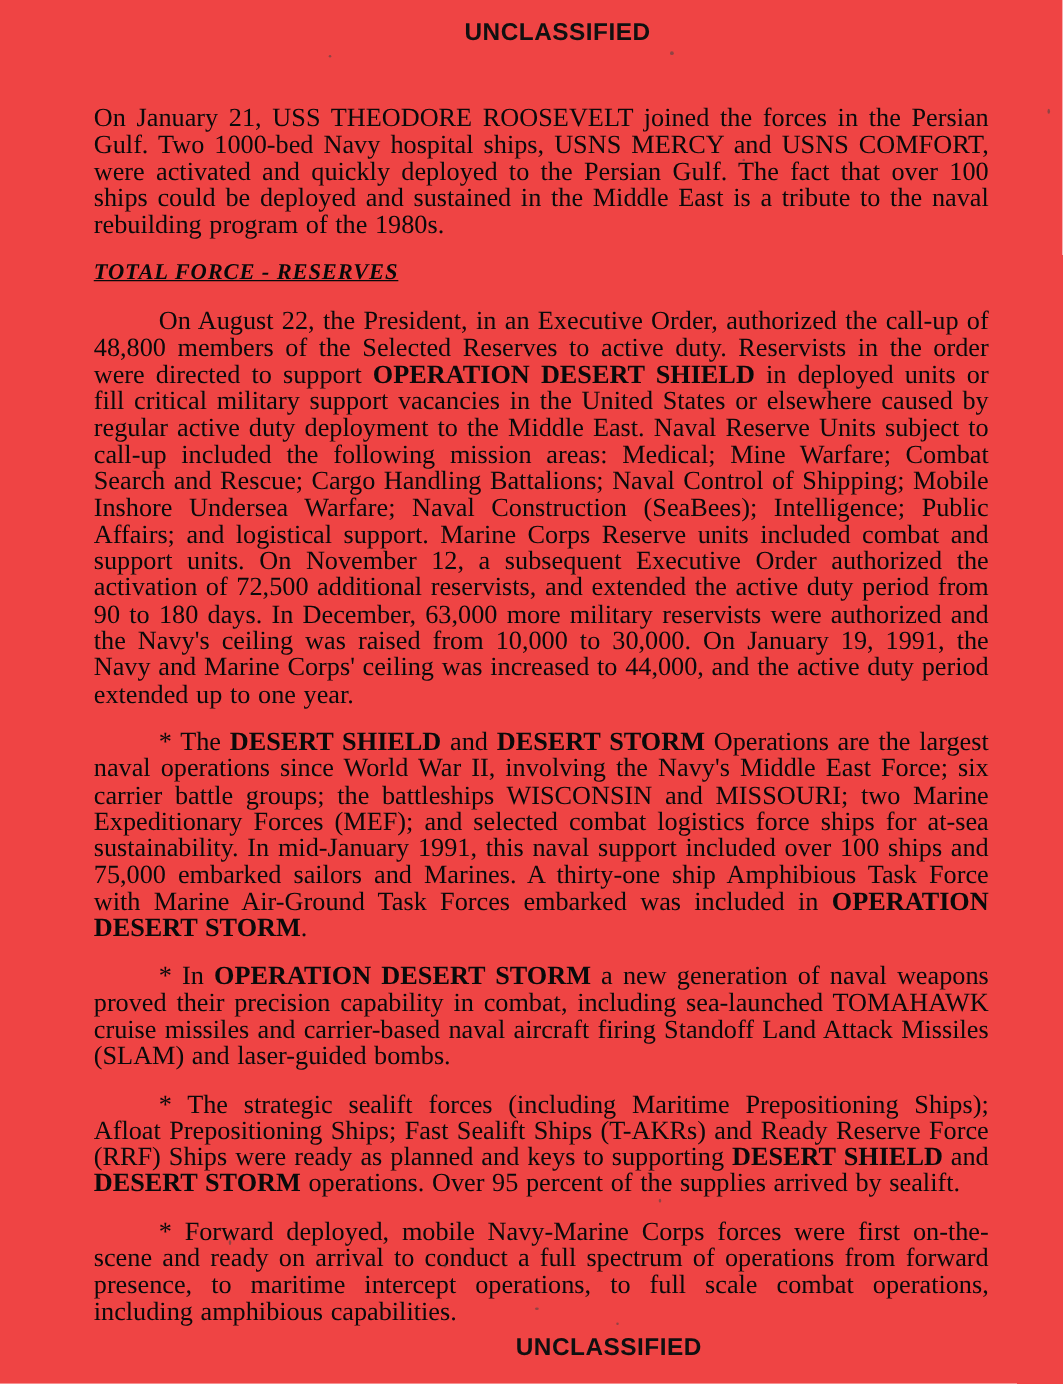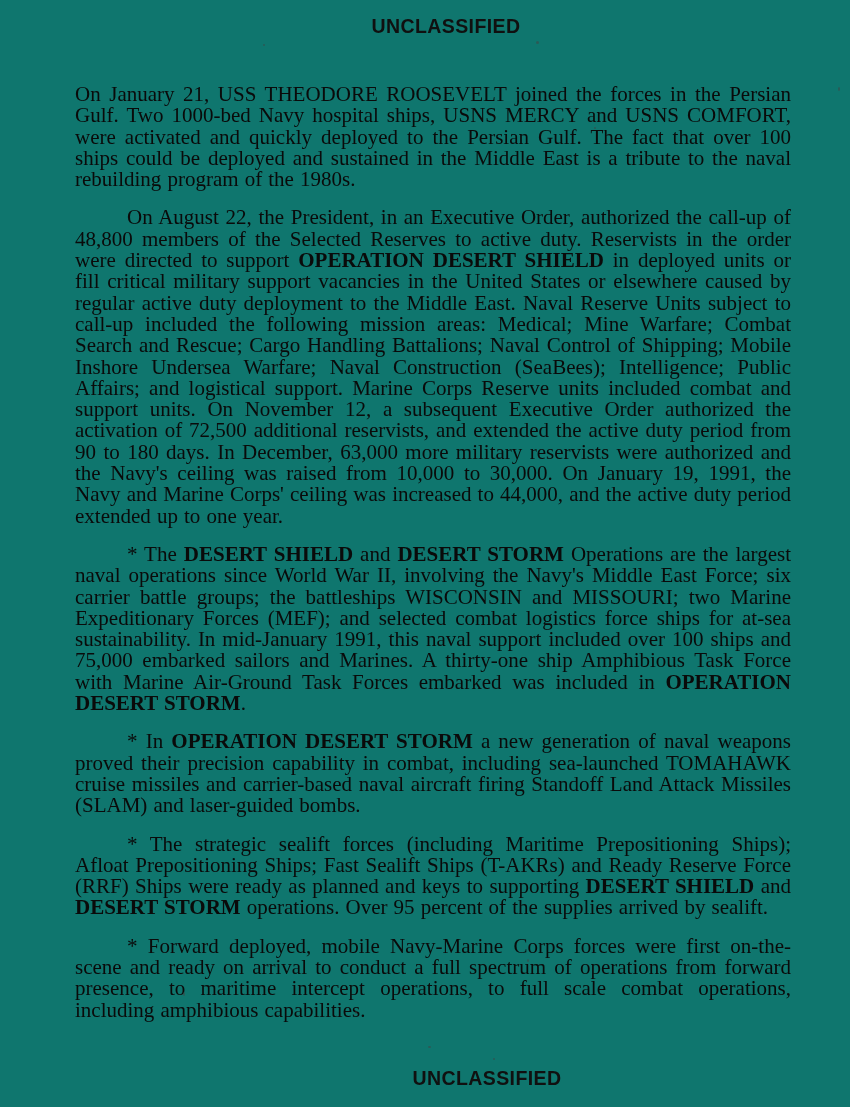--- a/index.html
+++ b/index.html
@@ -4,21 +4,21 @@
 <style>
   html, body {
     margin: 0;
     padding: 0;
     background: #ffffff;
   }
   .page {
     position: relative;
     width: 850px;
     height: 1107px;
-    background: #0f766e;
+    background: #ef4444;
     overflow: hidden;
     font-family: "Liberation Serif", "DejaVu Serif", serif;
     color: #0a0a0a;
   }
   .classification {
     position: absolute;
     left: 0;
     width: 100%;
     text-align: center;
     font-family: "Liberation Sans", "DejaVu Sans", sans-serif;
@@ -76,20 +76,21 @@
 <body>
 
 <div class="page">
 
   <div class="classification top">UNCLASSIFIED</div>
 
   <div class="doc">
 
     <p class="para"><span>On January 21, USS THEODORE ROOSEVELT joined the forces in the Persian Gulf.  Two 1000-bed Navy hospital ships, USNS MERCY and USNS COMFORT, were activated and quickly deployed to the Persian Gulf.  The fact that over 100 ships could be deployed and sustained in the Middle East is a tribute to the naval rebuilding program of the 1980s.</span></p>
 
+    <h2 class="heading">TOTAL FORCE - RESERVES</h2>
 
     <p class="para indent"><span>On August 22, the President, in an Executive Order, authorized the call-up of 48,800 members of the Selected Reserves to active duty.  Reservists in the order were directed to support </span><span class="b">OPERATION DESERT SHIELD</span><span> in deployed units or fill critical military support vacancies in the United States or elsewhere caused by regular active duty deployment to the Middle East.  Naval Reserve Units subject to call-up included the following mission areas:  Medical; Mine Warfare; Combat Search and Rescue; Cargo Handling Battalions; Naval Control of Shipping; Mobile Inshore Undersea Warfare; Naval Construction (SeaBees); Intelligence; Public Affairs; and logistical support.  Marine Corps Reserve units included combat and support units.  On November 12, a subsequent Executive Order authorized the activation of 72,500 additional reservists, and extended the active duty period from 90 to 180 days.  In December, 63,000 more military reservists were authorized and the Navy's ceiling was raised from 10,000 to 30,000.  On January 19, 1991, the Navy and Marine Corps' ceiling was increased to 44,000, and the active duty period extended up to one year.</span></p>
 
 
     <p class="para indent"><span>*  The </span><span class="b">DESERT SHIELD</span><span> and </span><span class="b">DESERT STORM</span><span> Operations are the largest naval operations since World War II, involving the Navy's Middle East Force; six carrier battle groups; the battleships WISCONSIN and MISSOURI; two Marine Expeditionary Forces (MEF); and selected combat logistics force ships for at-sea sustainability.  In mid-January 1991, this naval support included over 100 ships and 75,000 embarked sailors and Marines.  A thirty-one ship Amphibious Task Force with Marine Air-Ground Task Forces embarked was included in </span><span class="b">OPERATION DESERT STORM</span><span>.</span></p>
 
     <p class="para indent"><span>*  In </span><span class="b">OPERATION DESERT STORM</span><span> a new generation of naval weapons proved their precision capability in combat, including sea-launched TOMAHAWK cruise missiles and carrier-based naval aircraft firing Standoff Land Attack Missiles (SLAM) and laser-guided bombs.</span></p>
 
 
     <p class="para indent"><span>*  The strategic sealift forces (including Maritime Prepositioning Ships); Afloat Prepositioning Ships; Fast Sealift Ships (T-AKRs) and Ready Reserve Force (RRF) Ships were ready as planned and keys to supporting </span><span class="b">DESERT SHIELD</span><span> and </span><span class="b">DESERT STORM</span><span> operations.  Over 95 percent of the supplies arrived by sealift.</span></p>

